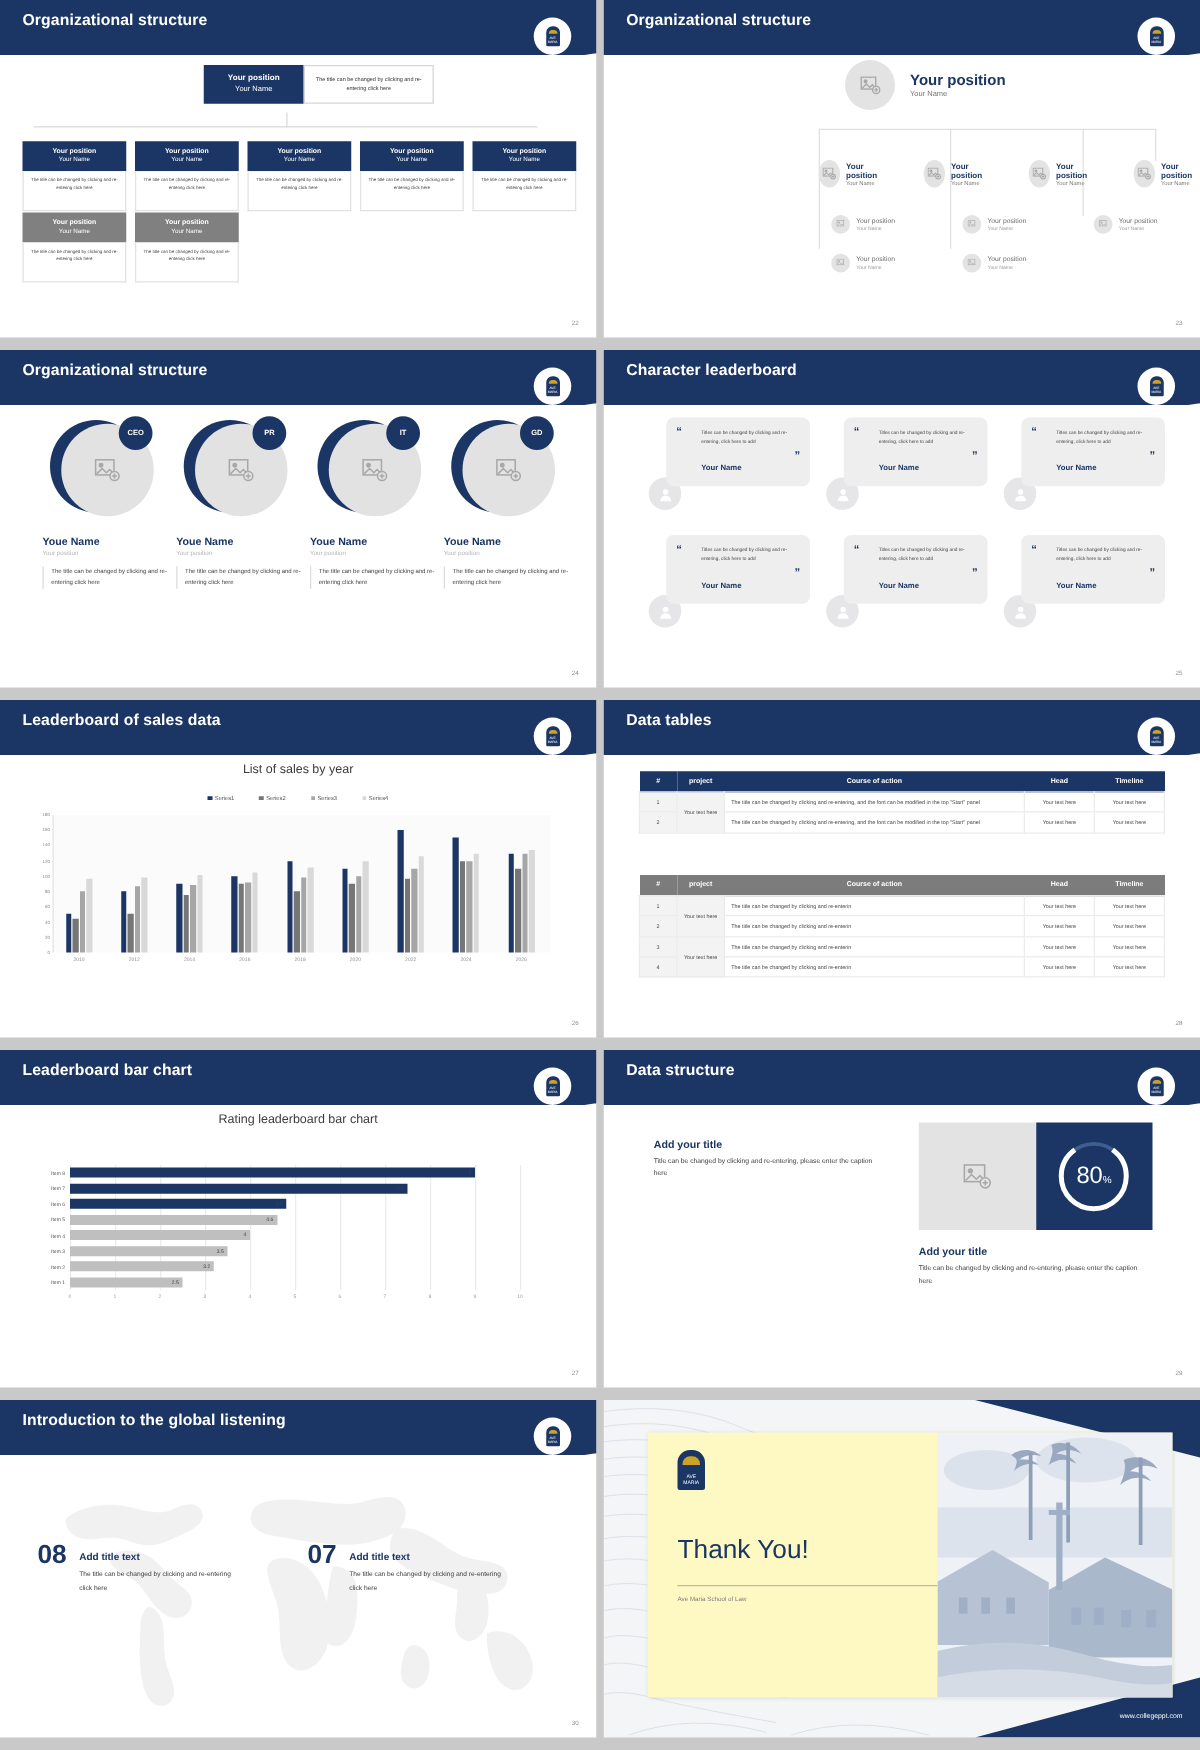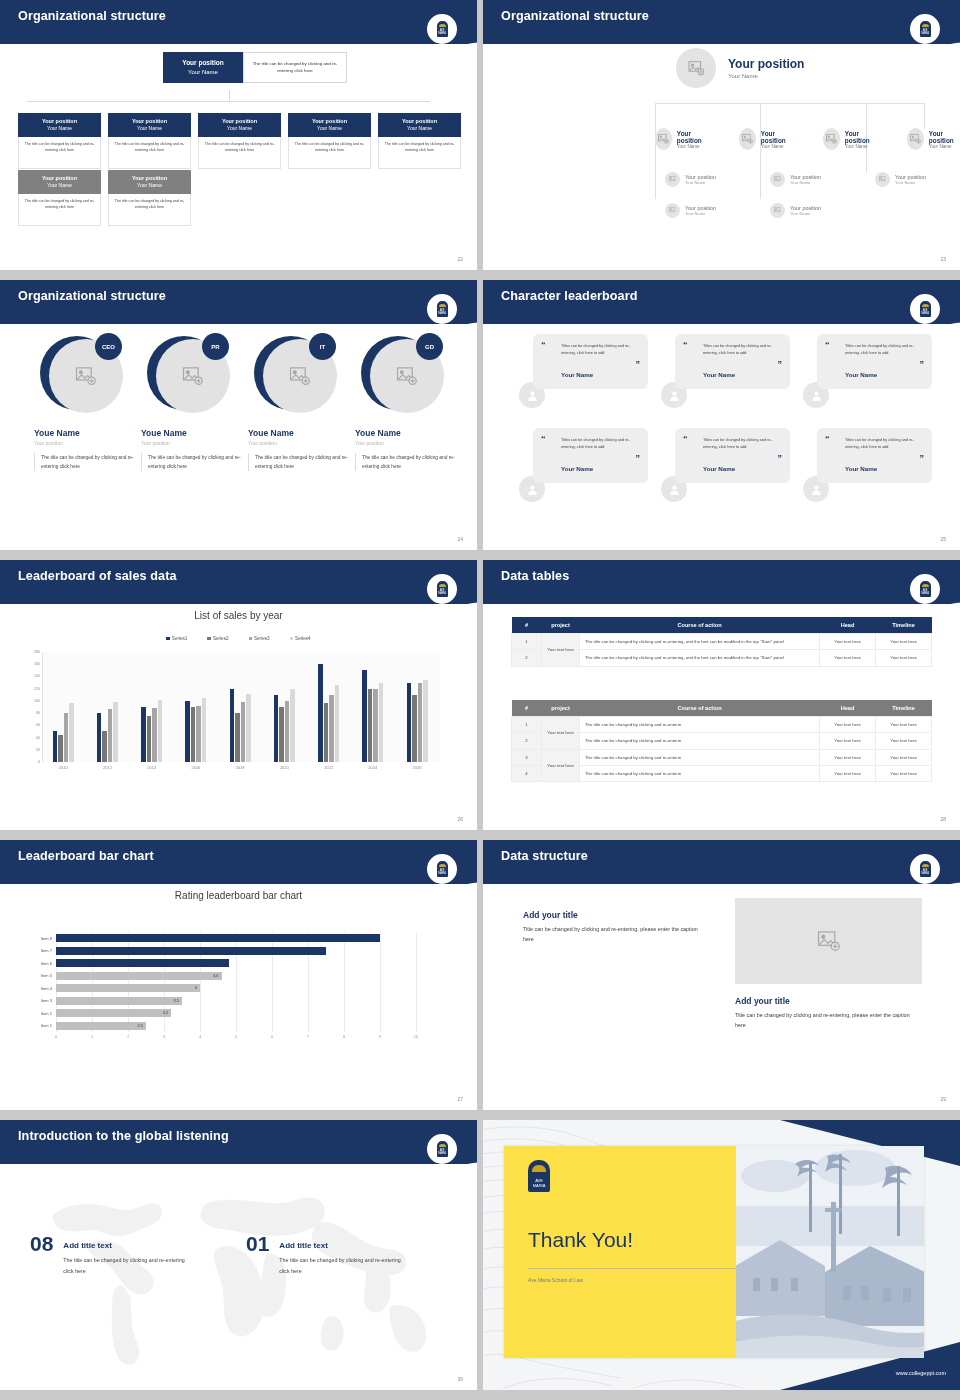--- a/index.html
+++ b/index.html
@@ -203,22 +203,22 @@
   .blk-desc { font-size:5.3px; color:#3d3d3d; line-height:2; margin-top:5px; }
   
   .ty {
     position:relative; width:477px; height:270px; background:#f4f5f7; overflow:hidden;
   }
   .ty-navy-tr { position:absolute; right:0; top:0; width:0; height:0;
     border-left:180px solid transparent; border-top:46px solid #1b3664; }
   .ty-navy-br { position:absolute; right:0; bottom:0; width:0; height:0;
     border-left:180px solid transparent; border-bottom:48px solid #1b3664; }
   .ty-card {
-    position:absolute; left:21px; top:26px; width:420px; height:212px;
-    background:#fde047; display:flex; overflow:hidden;
+    position:absolute; left:35px; top:26px; width:420px; height:212px;
+    background:#fef9c3; display:flex; overflow:hidden;
     box-shadow:0 0 3px rgba(0,0,0,.12);
   }
   .ty-left { width:232px; padding:14px 0 0 24px; position:relative; }
   .ty-crest {
     width:22px; height:32px; background:#1b3664; border-radius:10px 10px 2px 2px;
     display:flex; flex-direction:column; align-items:center; justify-content:flex-end;
     padding-bottom:3px; position:relative;
   }
   .ty-crest::before{content:"";position:absolute;top:5px;left:4px;width:14px;height:7px;background:#c9a227;border-radius:6px 6px 0 0;}
   .ty-crest span{font-size:4px;color:#fff;line-height:1.2;}
@@ -976,20 +976,29 @@
       <div class="dc-imgs">
         <div class="dc-ph">
           <svg width="24" height="21" viewBox="0 0 24 22" stroke="#a8a8a8" stroke-width="1.3" fill="none">
               <rect x="1" y="1" width="17" height="14"></rect>
               <circle cx="6" cy="6" r="1.6" fill="#a8a8a8"></circle>
               <path d="M2 14l5-5 4 4 3-3 4 4"></path>
               <circle cx="18.5" cy="16" r="4.2" fill="#e3e3e3"></circle>
               <path d="M18.5 13.8v4.4M16.3 16h4.4"></path>
             </svg>
         </div>
+        <div class="dc-pct">
+          <div class="dc-ring">
+            <svg width="62" height="62" viewBox="0 0 62 62" style="position:absolute;left:0;top:0">
+              <circle cx="31" cy="31" r="26" fill="none" stroke="#3f5e8f" stroke-width="3"></circle>
+              <circle cx="31" cy="31" r="26" fill="none" stroke="#ffffff" stroke-width="4" stroke-dasharray="131 133" stroke-dashoffset="-16" transform="rotate(-90 31 31)" stroke-linecap="butt"></circle>
+            </svg>
+            <div class="dc-num"><span>80</span><small>%</small></div>
+          </div>
+        </div>
       </div>
       <div class="dc-title">Add your title</div>
       <div class="dc-desc">Title can be changed by clicking and re-entering, please enter the caption here</div>
     </div>
 
     <div class="pageno">29</div>
   </div>
 
   <div class="slide">
     <div class="hdr">
@@ -1020,21 +1029,21 @@
 
     <div style="position:absolute;left:30px;top:113px;display:flex;align-items:flex-start;gap:10px">
       <div class="num-big">08</div>
       <div style="margin-top:8px">
         <div class="blk-title">Add title text</div>
         <div class="blk-desc" style="width:128px">The title can be changed by clicking and re-entering click here</div>
       </div>
     </div>
 
     <div style="position:absolute;left:246px;top:113px;display:flex;align-items:flex-start;gap:10px">
-      <div class="num-big">01</div>
+      <div class="num-big">07</div>
       <div style="margin-top:8px">
         <div class="blk-title">Add title text</div>
         <div class="blk-desc" style="width:128px">The title can be changed by clicking and re-entering click here</div>
       </div>
     </div>
 
     <div class="pageno">30</div>
   </div>
 
   <div class="ty">

